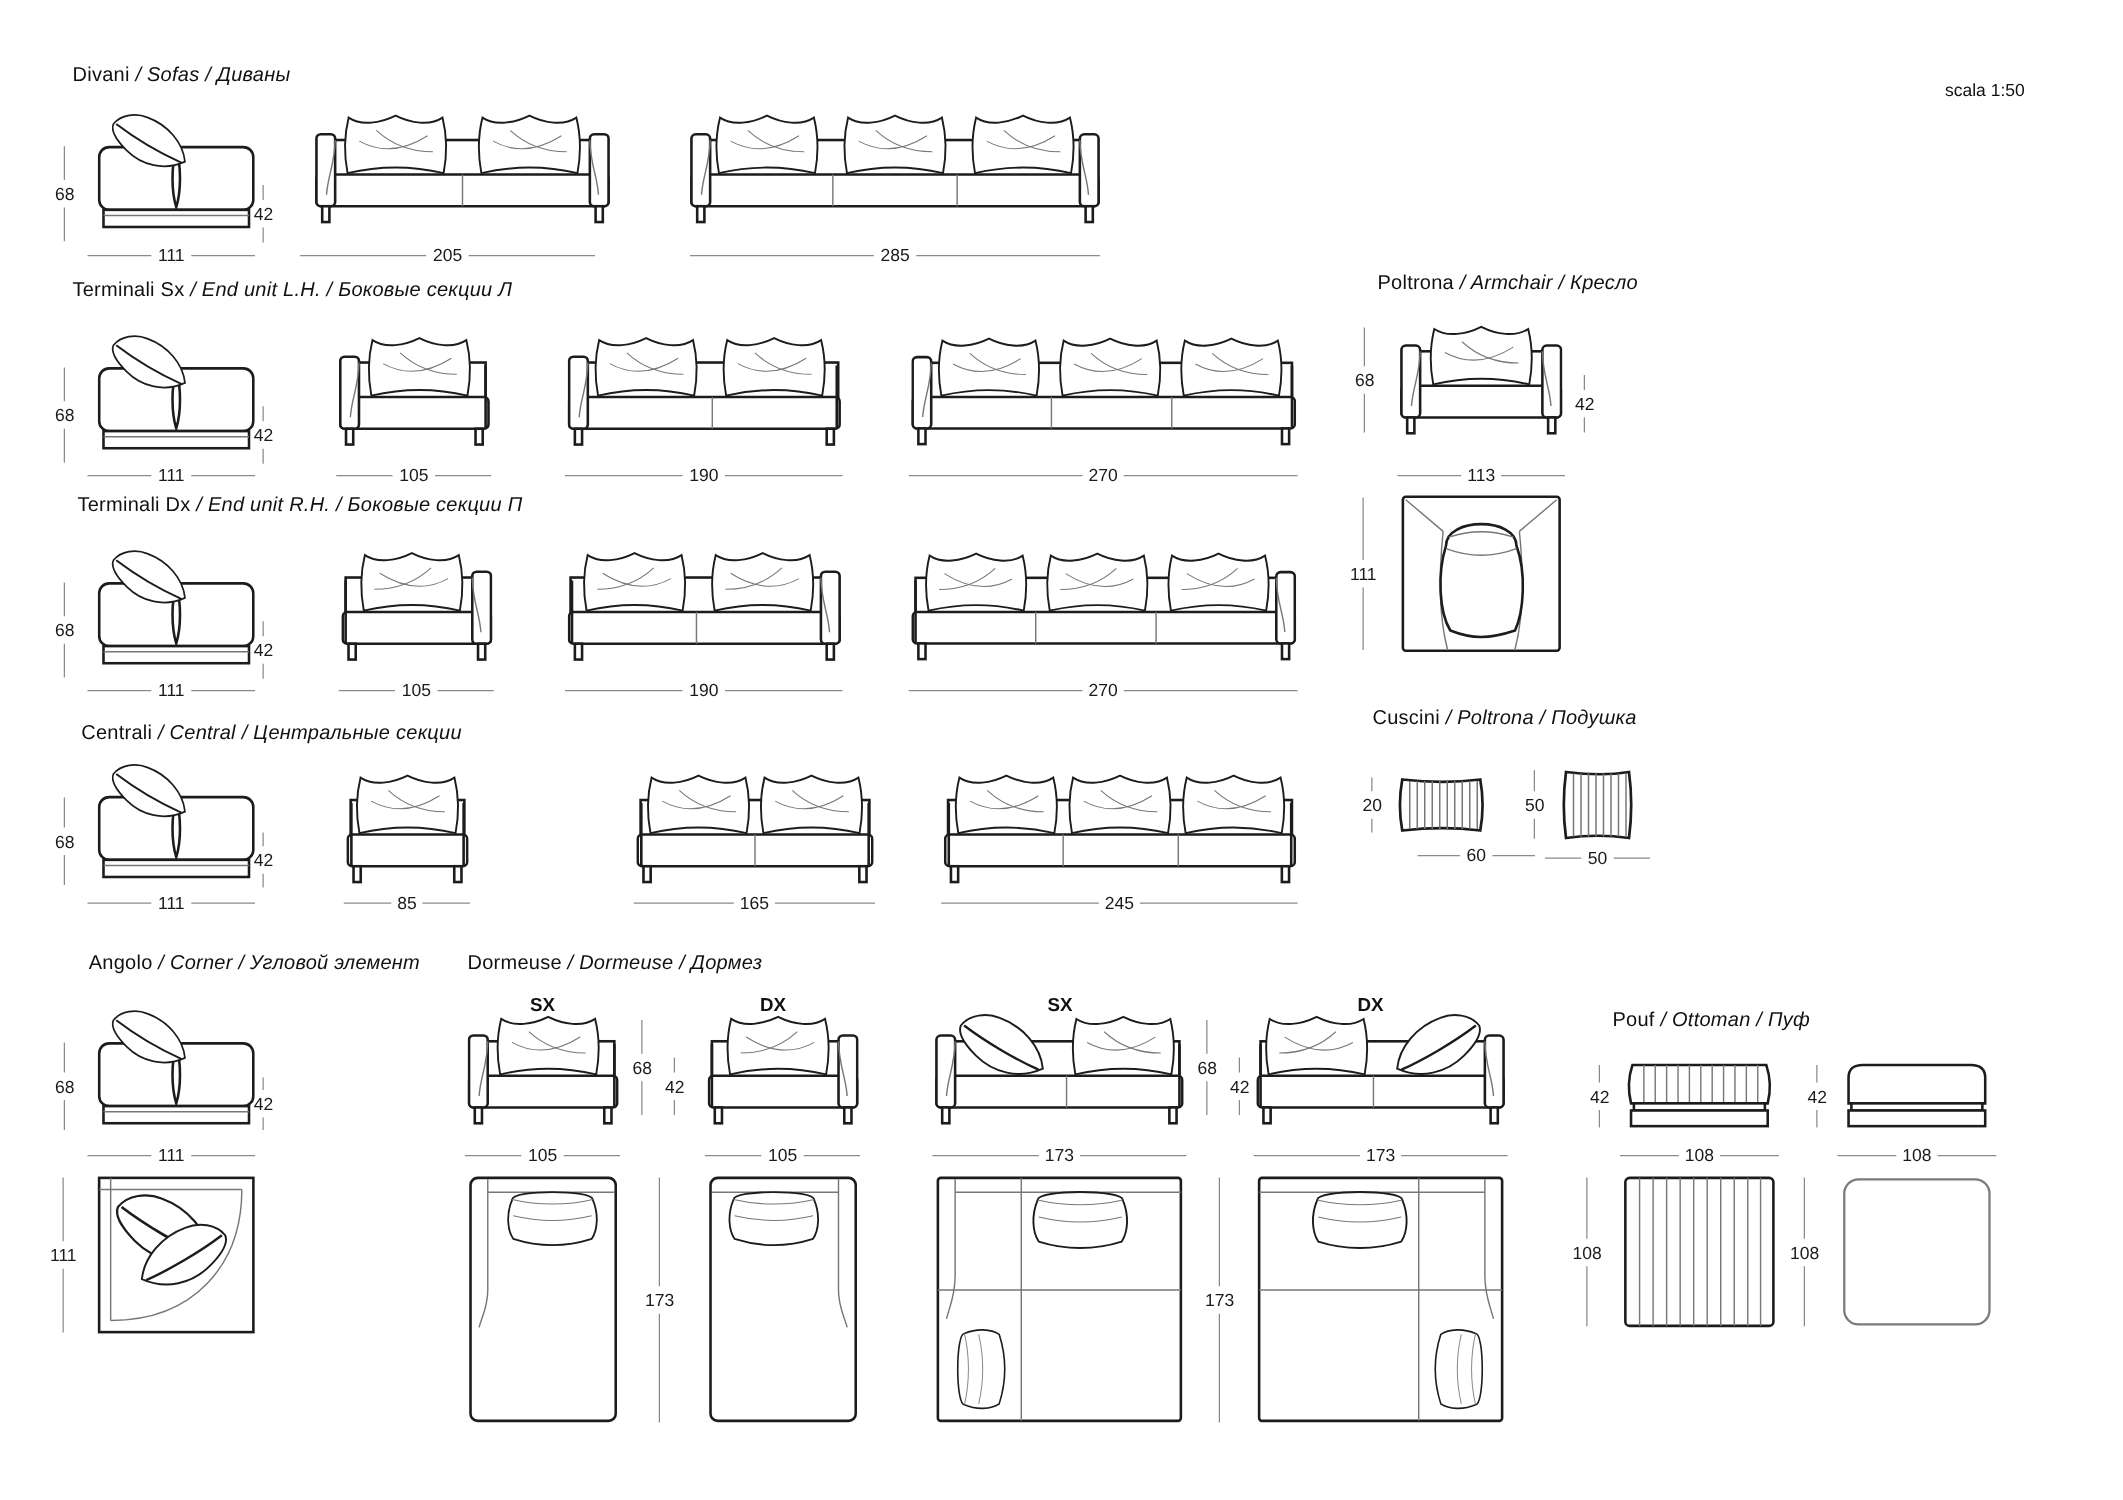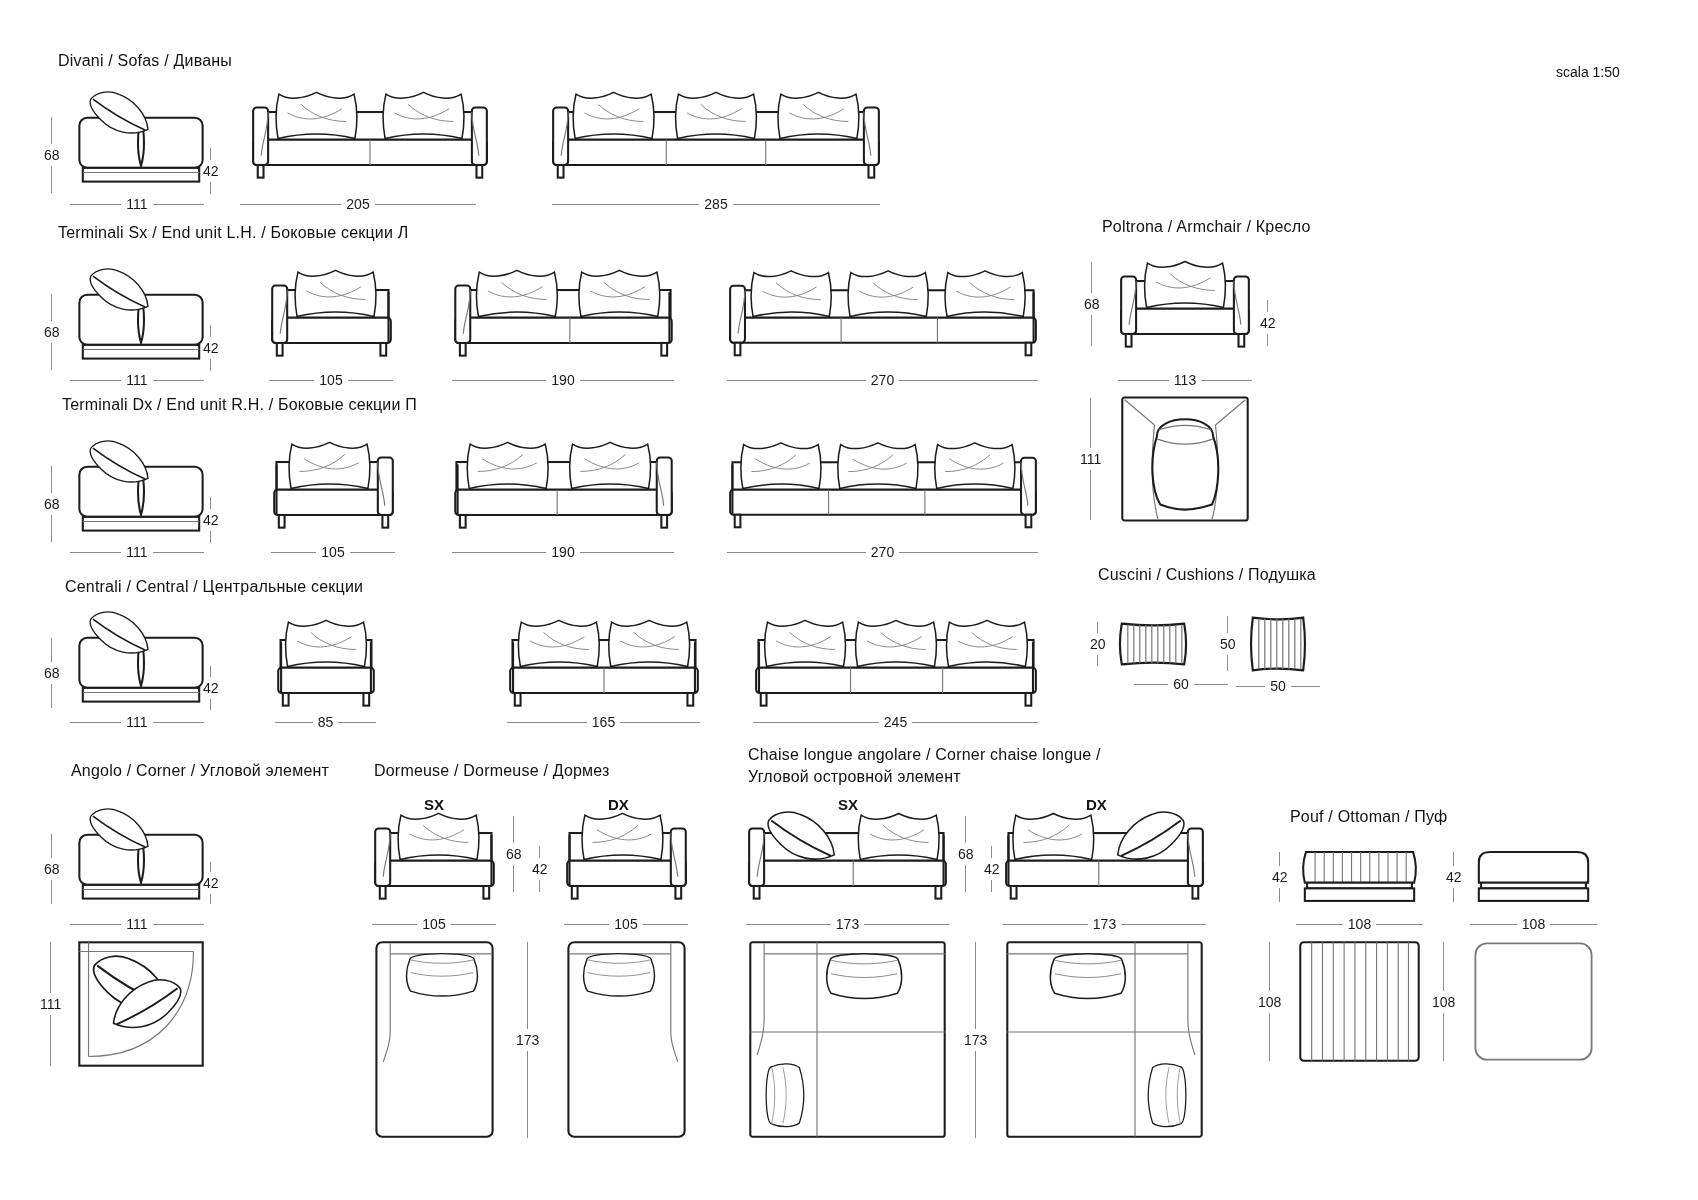--- a/index.html
+++ b/index.html
@@ -1,20 +1,20 @@
 <!DOCTYPE html>
 <html><head>
 <meta charset="utf-8">
 <style>
 *{margin:0;padding:0;box-sizing:border-box}
 html,body{background:#fff}
 body{font-family:"Liberation Sans",sans-serif;color:#111}
 .canvas{position:relative;width:1698px;height:1200px;background:#fff;overflow:hidden}
 .title{position:absolute;font-size:16px;white-space:nowrap;letter-spacing:.2px}
-.title .en,.title .ru{}
+.title .en,.title .ru{font-style:italic}
 .title.two-line{white-space:normal;width:400px;line-height:1.4}
 .title.two-line .ru{display:block}
 .sxdx{position:absolute;font-size:15px;font-weight:bold}
 .scala{position:absolute;font-size:14px}
 .fig{position:absolute}
 .fig svg{display:block}
 .hdim{position:absolute;display:flex;align-items:center;font-size:14px;color:#1a1a1a;gap:5px}
 .hdim::before,.hdim::after{content:"";flex:1 1 0;height:1px;background:#8a8a8a}
 .vdim{position:absolute;display:flex;flex-direction:column;align-items:center;font-size:14px;color:#1a1a1a;gap:3px}
 .vdim::before,.vdim::after{content:"";flex:1 1 0;width:1px;background:#8a8a8a}
@@ -356,21 +356,21 @@
       <rect class="wh" x="235" y="66" width="5" height="11" stroke-width="1.3"></rect>
       <use href="#pil" x="4" y="0" width="79" height="46"></use>
       <use href="#pil" x="83" y="0" width="79" height="46"></use>
       <use href="#pil" x="162" y="0" width="79" height="46"></use>
     </svg>
   </div>
   <div class="hdim" style="left:753px;top:714px;width:285px">
       <span>245</span>
     </div>
 
-  <div class="title" style="left:1098px;top:566px"><span class="it">Cuscini</span><span class="en"> / Cushions</span><span class="ru"> / Подушка</span></div>
+  <div class="title" style="left:1098px;top:566px"><span class="it">Cuscini</span><span class="en"> / Poltrona</span><span class="ru"> / Подушка</span></div>
 
   <div class="fig" style="left:1117px;top:620px">
     <svg width="72" height="48" viewBox="0 0 60 40">
       <path class="wh" d="M4,37 C2,26 2,14 4,3 C22,5 40,5 56,3 C58,14 58,26 56,37 C40,35 22,35 4,37 Z"></path>
       <path class="lt" d="M9,4 V36 M14,4 V36 M19,4 V36 M24,4 V36 M29,4 V36 M34,4 V36 M39,4 V36 M44,4 V36 M49,4 V36 M54,4 V36" stroke="#555"></path>
     </svg>
   </div>
   <div class="vdim" style="left:1090px;top:622px;height:44px">
       <span>20</span>
     </div>
@@ -479,21 +479,20 @@
         <path class="lt" d="M14,3 V80 C14,92 10,98 8,106"></path>
         <path class="lt" d="M14,12 H102"></path>
         <use href="#barrel" x="24" y="5" width="70" height="48"></use>
       </g>
     </svg>
   </div>
   <div class="vdim" style="left:516px;top:942px;height:196px">
       <span>173</span>
     </div>
 
-  <div class="title two-line" style="left:748px;top:744px"><span class="it">Chaise longue angolare</span><span class="en"> / Corner chaise longue /</span><span class="ru">Угловой островной элемент</span></div>
   <div class="sxdx" style="left:838px;top:796px">SX</div>
   <div class="sxdx" style="left:1086px;top:796px">DX</div>
 
   <div class="fig" style="left:748px;top:810px">
     <svg width="199" height="99" viewBox="0 0 173 86">
       <rect class="wh" x="13" y="20" width="157" height="26"></rect>
       <rect class="wh" x="1" y="44" width="171" height="22" rx="3"></rect>
       <line class="ln" x1="170" y1="22" x2="170" y2="66" stroke-width="1.2"></line>
       <line class="lt" x1="91.5" y1="44" x2="91.5" y2="66"></line>
       <rect class="wh" x="1" y="16" width="13" height="50" rx="3"></rect>

